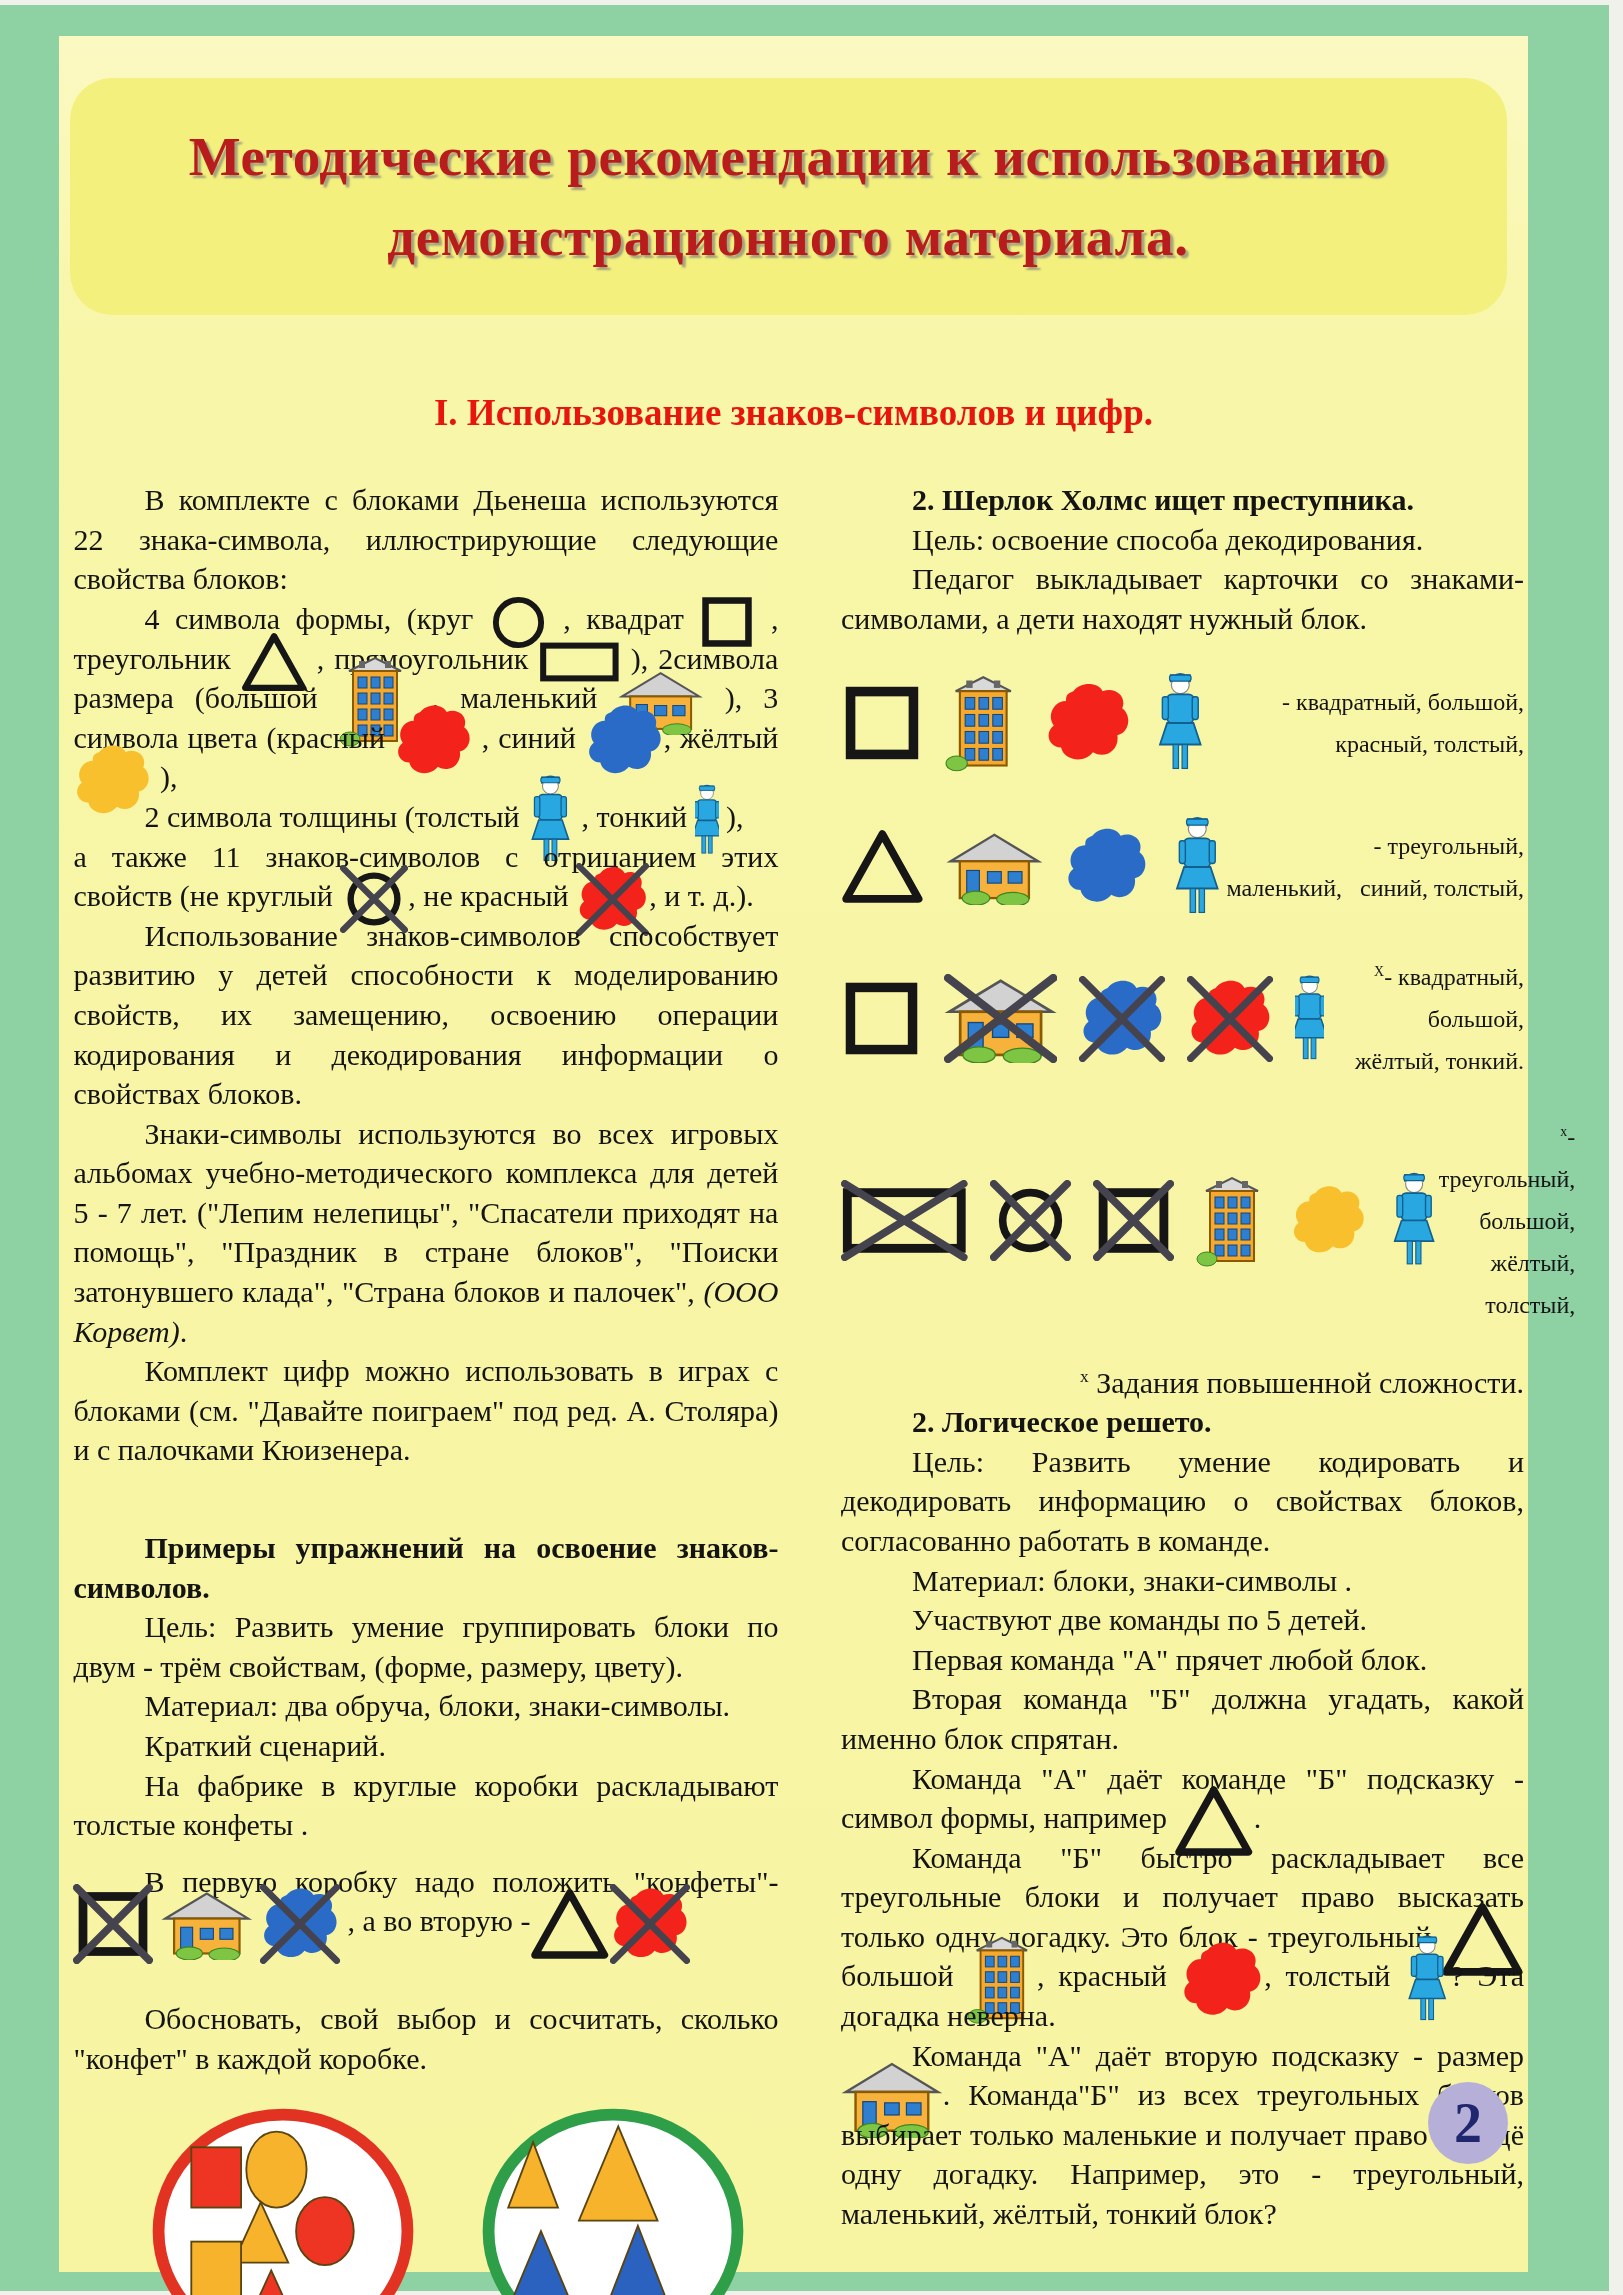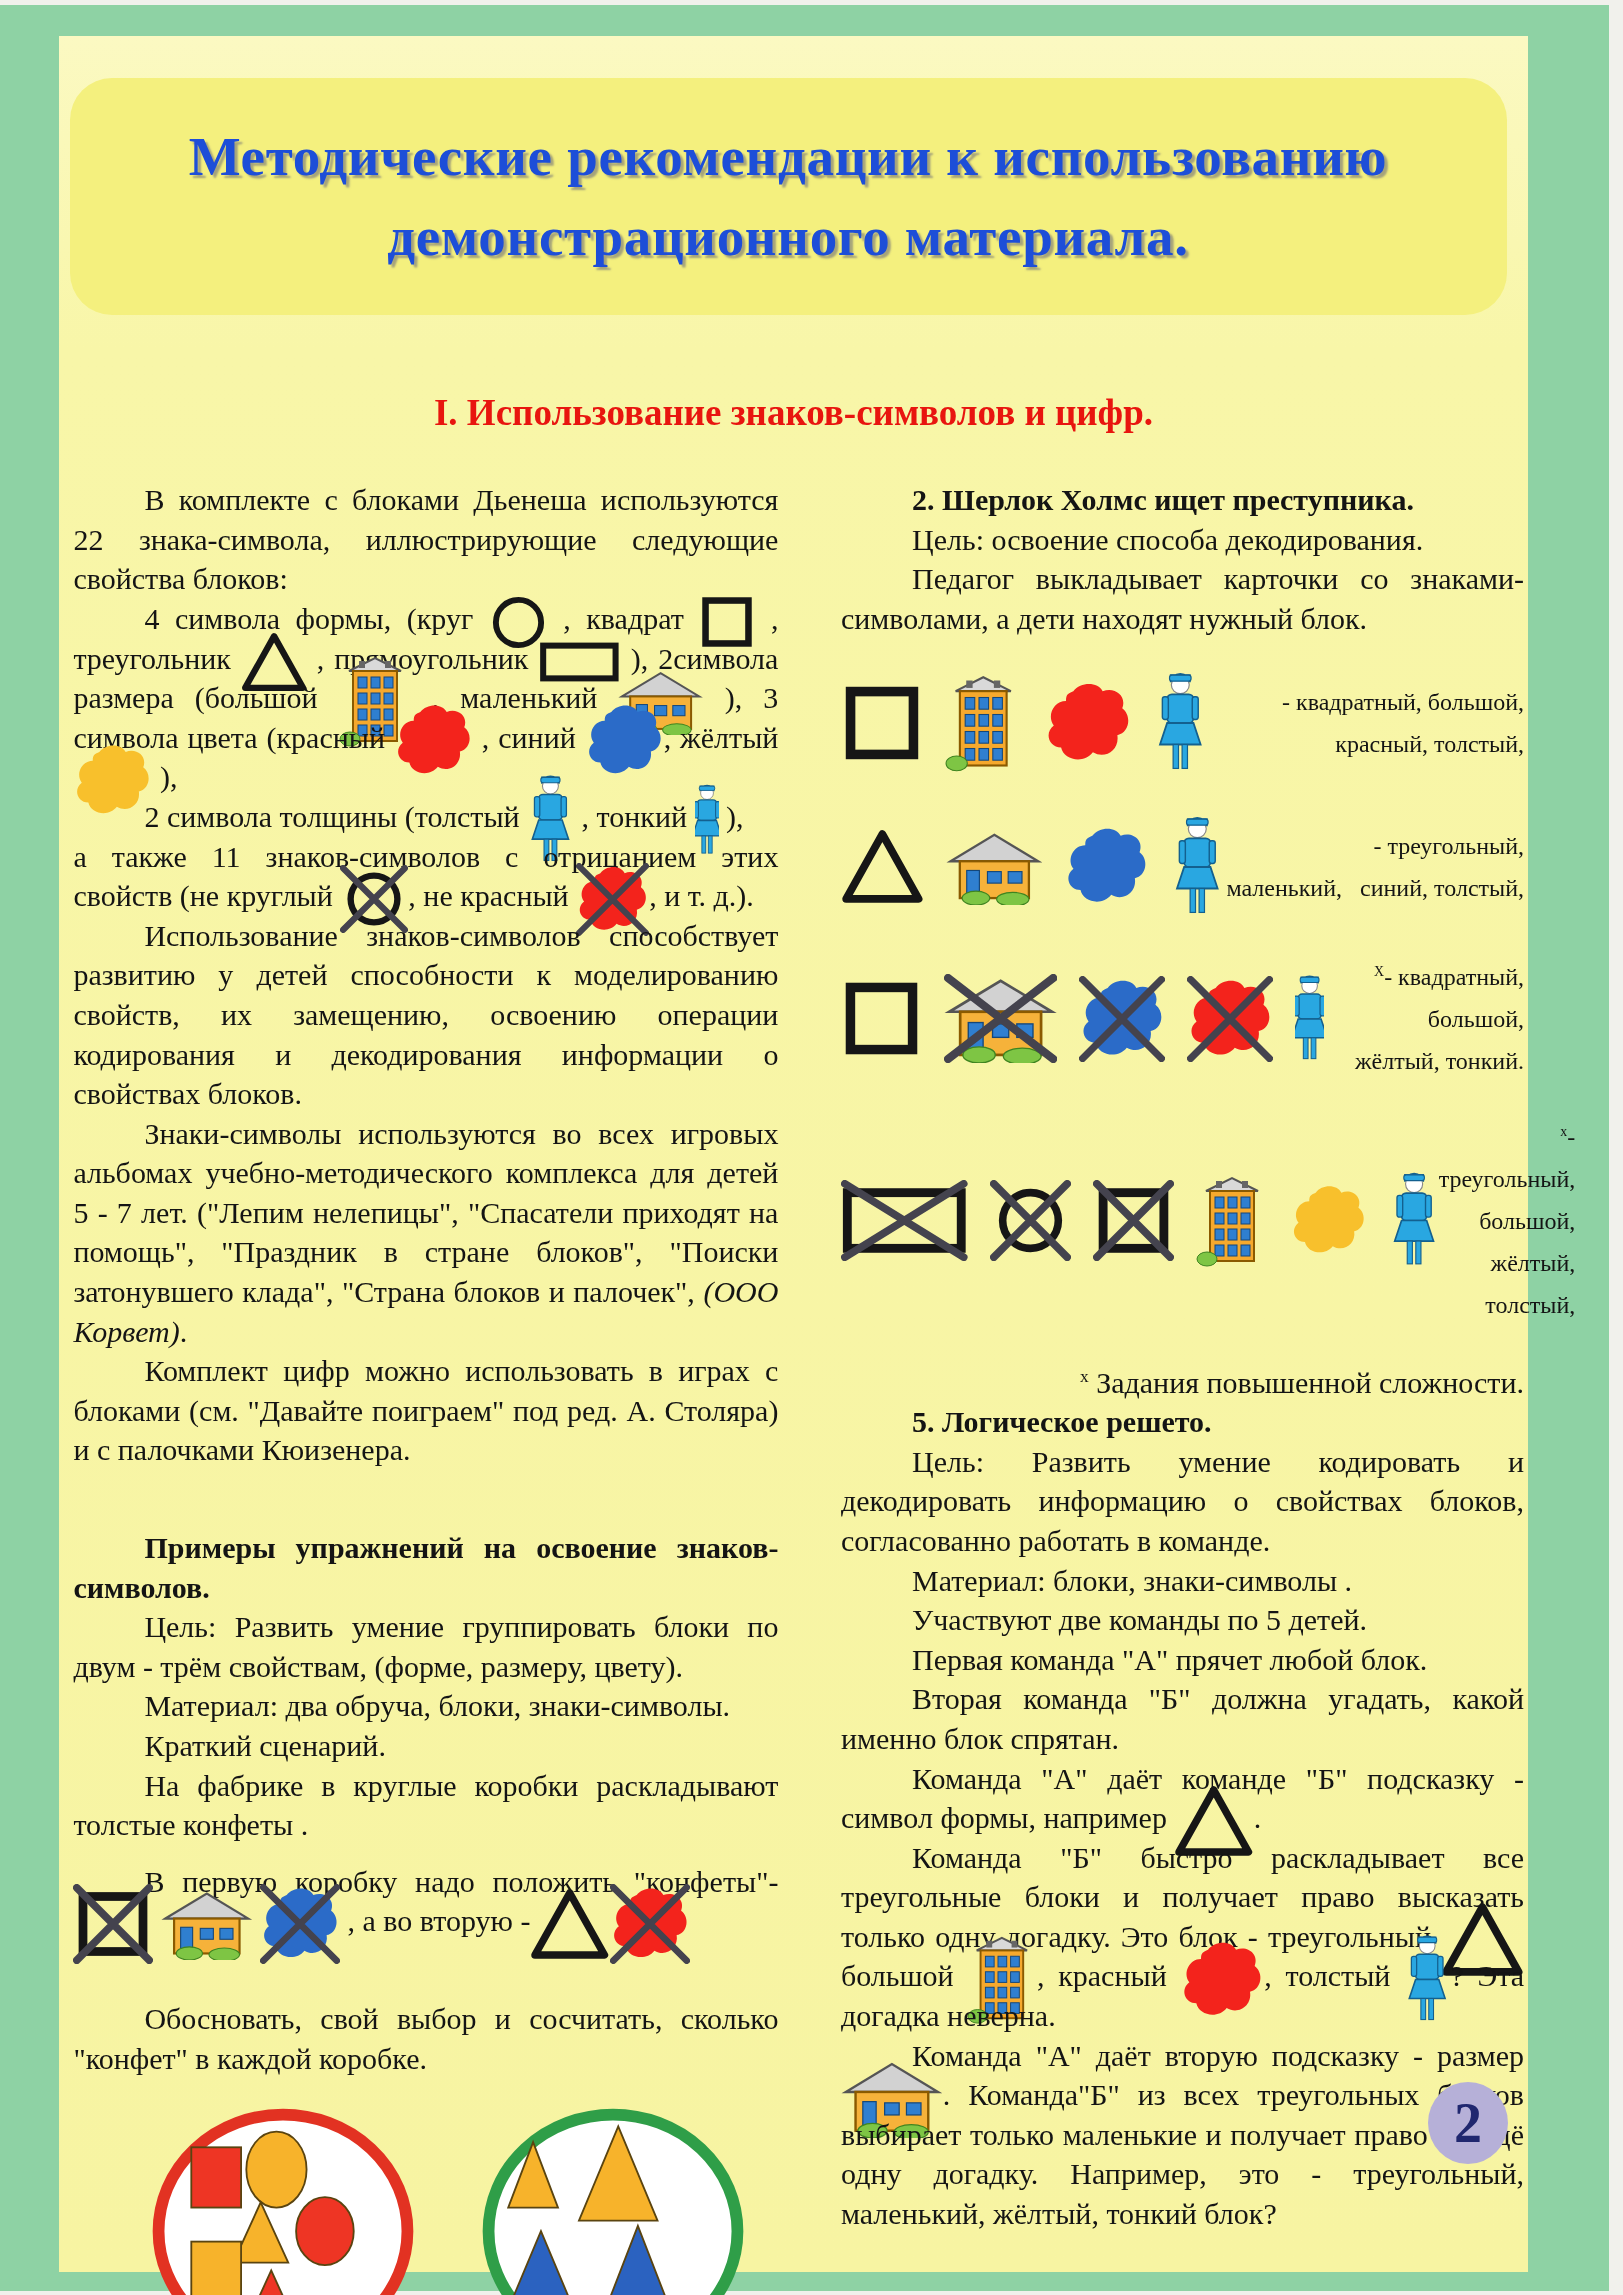--- a/index.html
+++ b/index.html
@@ -16,21 +16,21 @@
   .paper{
     position:absolute;left:59px;top:31px;width:1469px;height:2236px;
     background:linear-gradient(180deg,#fbf9c2 0%,#f8f6a8 14%,#f7f4a2 100%);
   }
   .header-box{
     position:absolute;left:10.5px;top:42px;width:1437px;height:237px;
     background:#f4f07e;border-radius:42px;
     display:flex;flex-direction:column;justify-content:center;align-items:center;
   }
   .title{
-    color:#1d4ed8;font-weight:700;font-size:55px;line-height:1.45;
+    color:#b91c1c;font-weight:700;font-size:55px;line-height:1.45;
     letter-spacing:0.7px;text-align:center;
     text-shadow:3.3px 3.3px 2px rgba(100,100,120,.55);
   }
   .section-heading{
     position:absolute;left:0;top:355px;width:100%;
     text-align:center;color:#e8150f;font-weight:700;font-size:37px;
   }
   .col{position:absolute;top:444px;}
   .col-left{left:14.4px;width:705px;}
   .col-right{left:782px;width:683px;}
@@ -460,21 +460,21 @@
               </svg>
             </span>
           </div>
         <div class="card-text">
           <div class="rich"><sup class="sup-x">x</sup>- треугольный, большой,</div>
           <div class="rich">жёлтый, толстый,</div>
         </div>
       </div>
 
       <p class="para note"><sup class="sup-x">x</sup> Задания повышенной сложности.</p>
-      <p class="para ind bold">5. Логическое решето.</p>
+      <p class="para ind bold">2. Логическое решето.</p>
       <p class="para ind">Цель: Развить умение кодировать и декодировать информацию о свойствах блоков, согласованно работать в команде.</p>
       <p class="para ind">Материал: блоки, знаки-символы .</p>
       <p class="para ind">Участвуют две команды по 5 детей.</p>
       <p class="para ind">Первая команда "А" прячет любой блок.</p>
       <p class="para ind">Вторая команда "Б" должна угадать, какой именно блок спрятан.</p>
       <p class="para ind">Команда "А" даёт команде "Б" подсказку - символ формы, например <span class="icn" style="height: 72px;">
             <svg viewBox="0 0 64 58">
               <path d="M32 4 L60 54 L4 54 Z" fill="none" stroke="#161616" stroke-width="6" stroke-linejoin="round"></path>
             </svg>
           </span>.</p>

